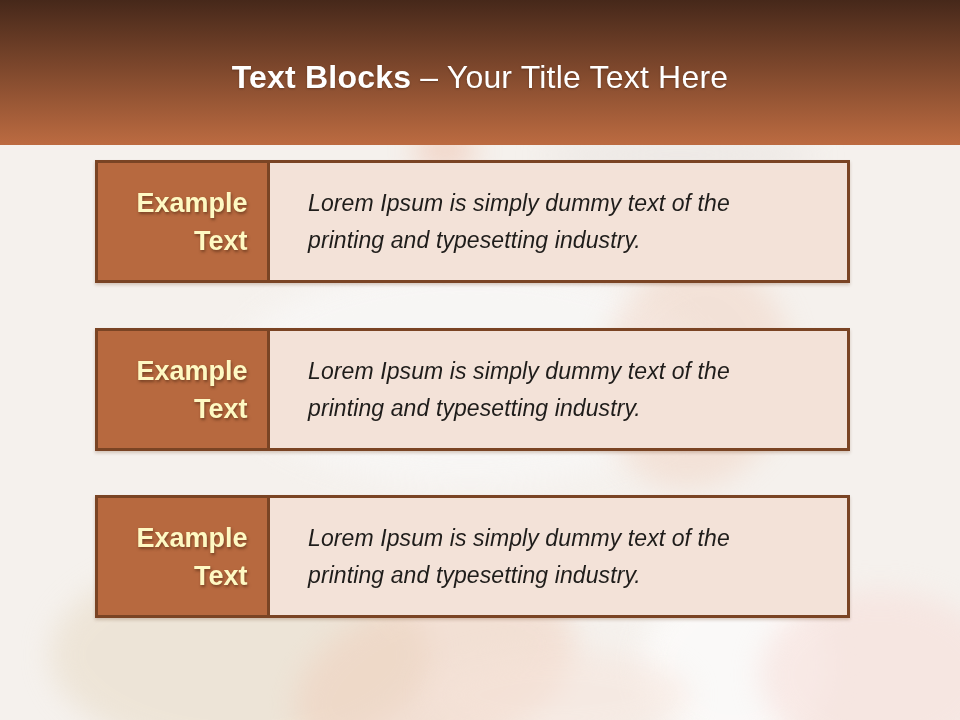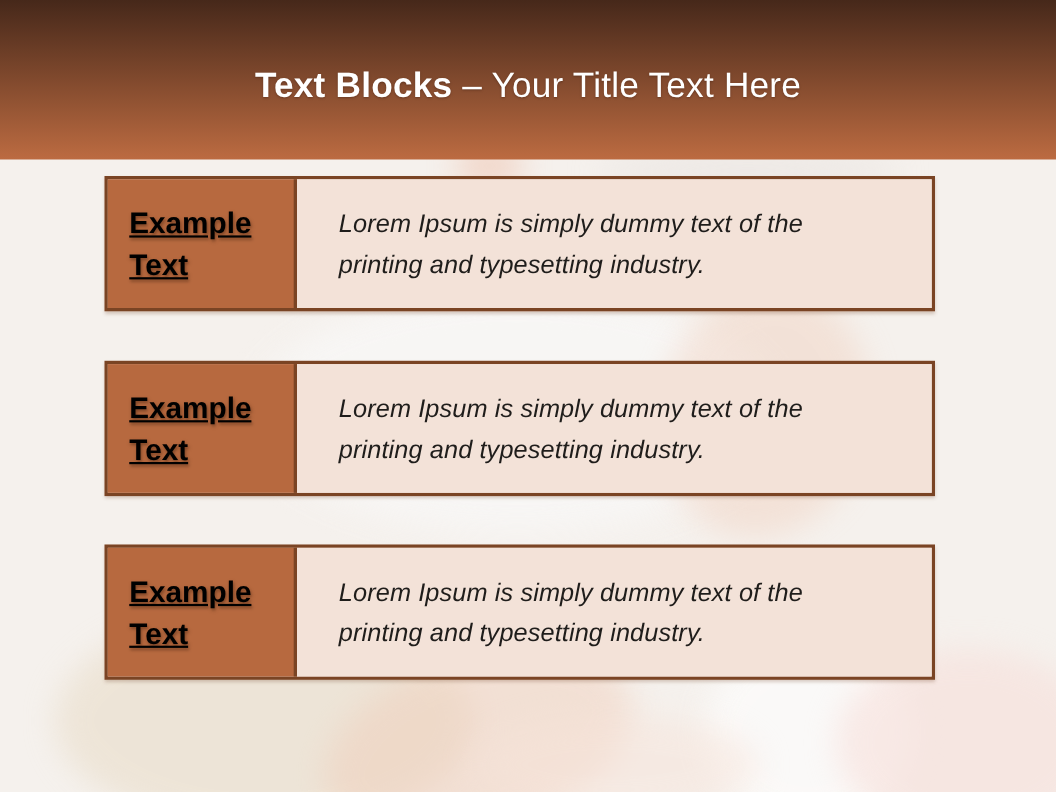--- a/index.html
+++ b/index.html
@@ -67,24 +67,23 @@
   .block.pos-1{top:160px;}
   .block.pos-2{top:328px;}
   .block.pos-3{top:495px;}
   .label-cell{
     flex:0 0 172px;
     background:var(--label-bg);
     border-right:3px solid var(--block-border);
     display:flex;align-items:center;justify-content:center;
   }
   .label-text{
-    color:#000000;font-weight:bold;font-size:27px;line-height:38px;
-    text-align:left;max-width:130px;
+    color:#fef9c3;font-weight:bold;font-size:27px;line-height:38px;
+    text-align:right;max-width:130px;
     text-shadow:1px 2px 3px rgba(70,35,15,.55);
-    text-decoration:underline;
   }
   .body-cell{
     flex:1;
     background:var(--body-bg);
     display:flex;align-items:center;
     padding:0 40px 0 38px;
   }
   .body-text{
     color:var(--body-text);
     font-size:23px;line-height:36.5px;

